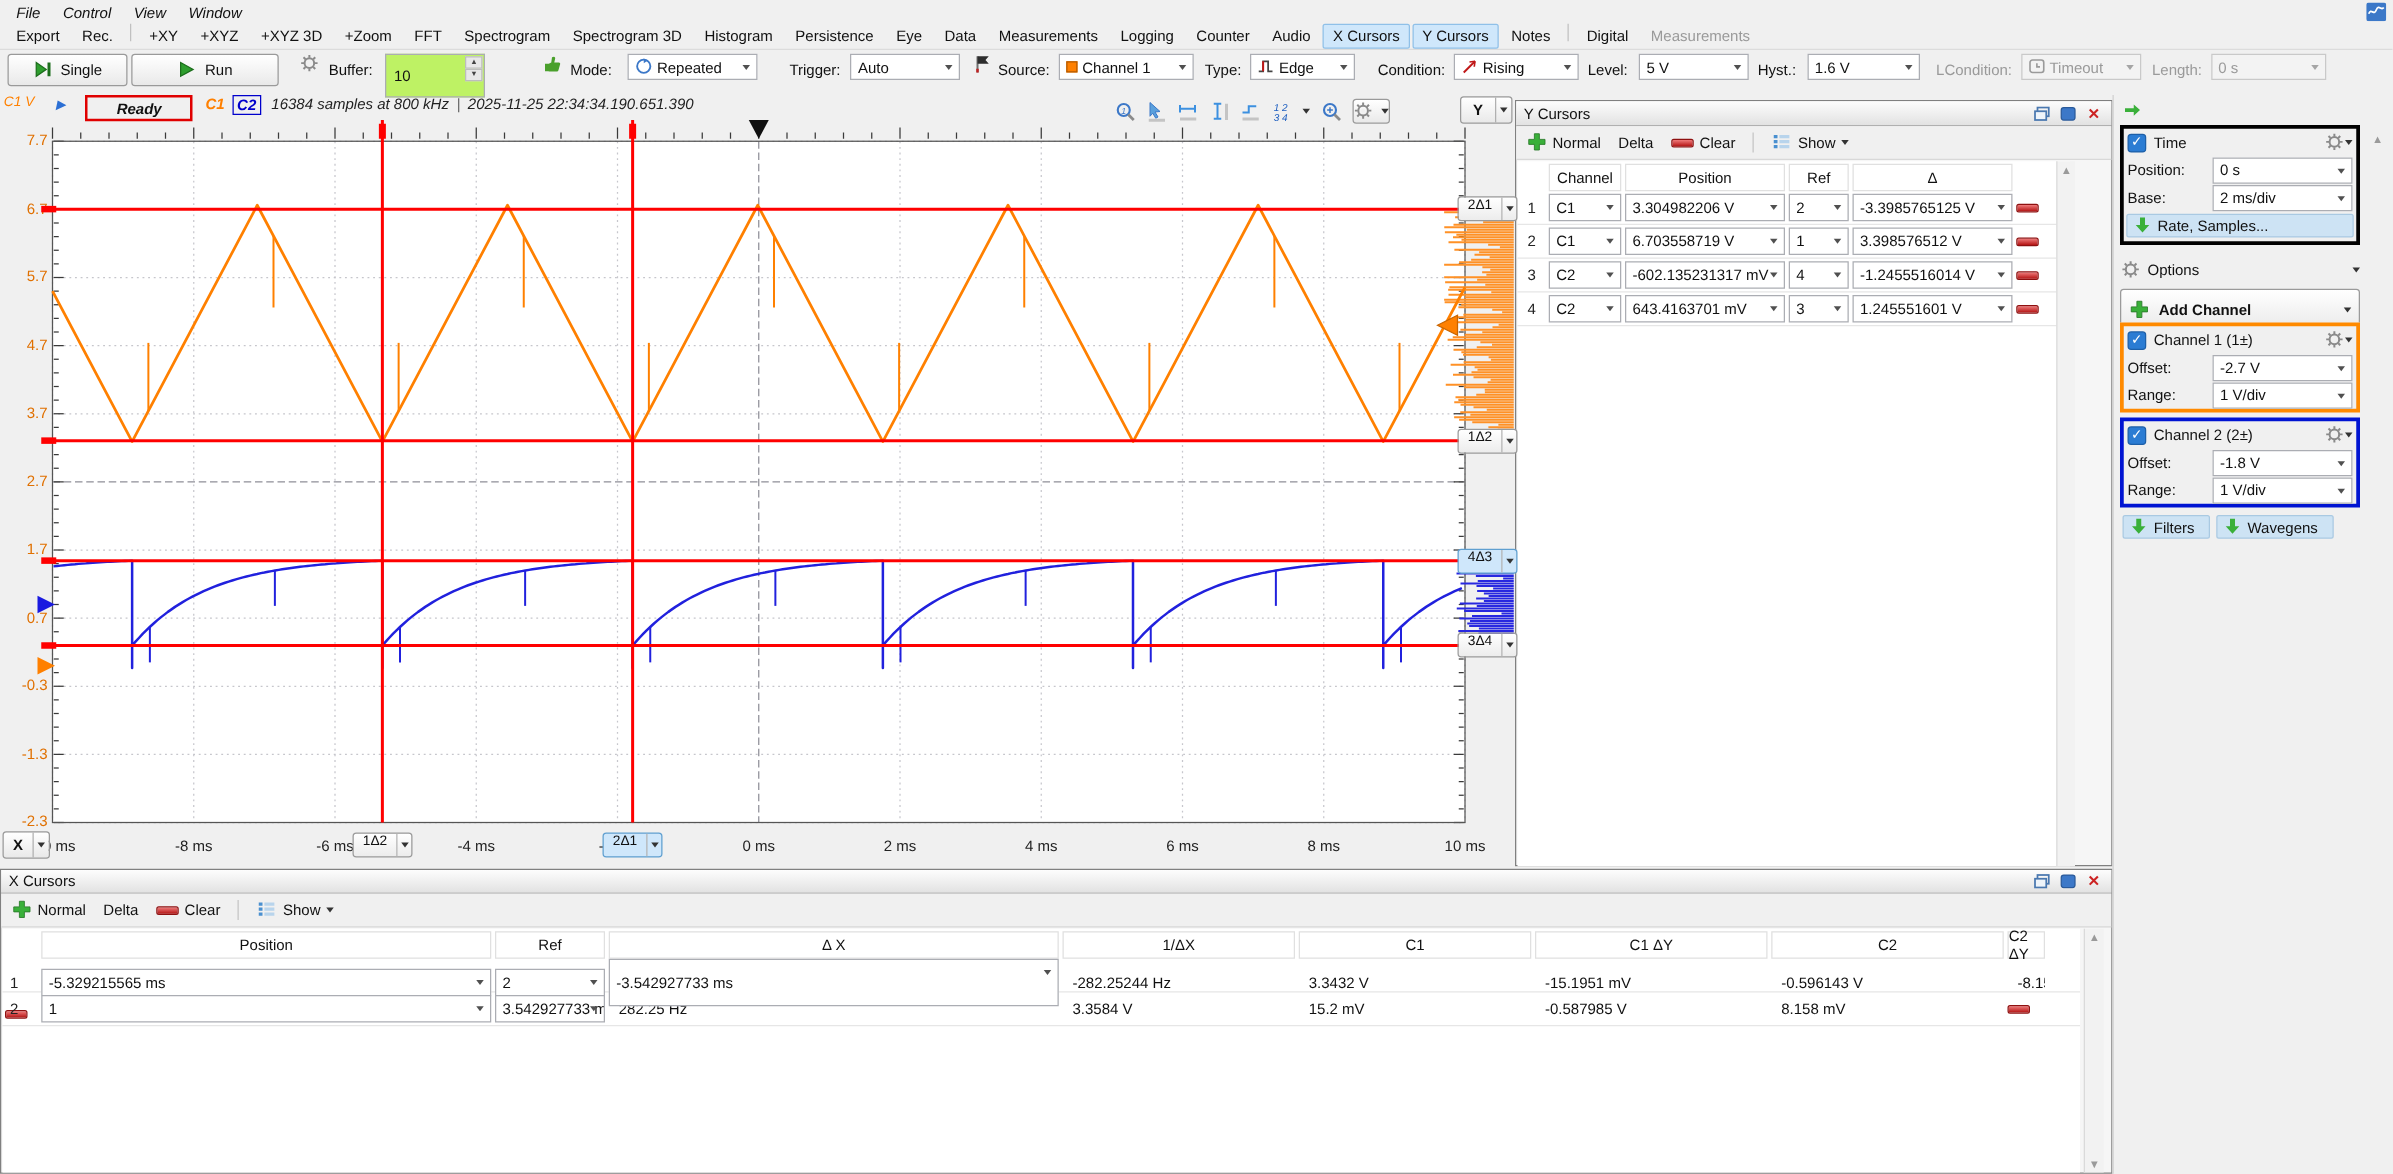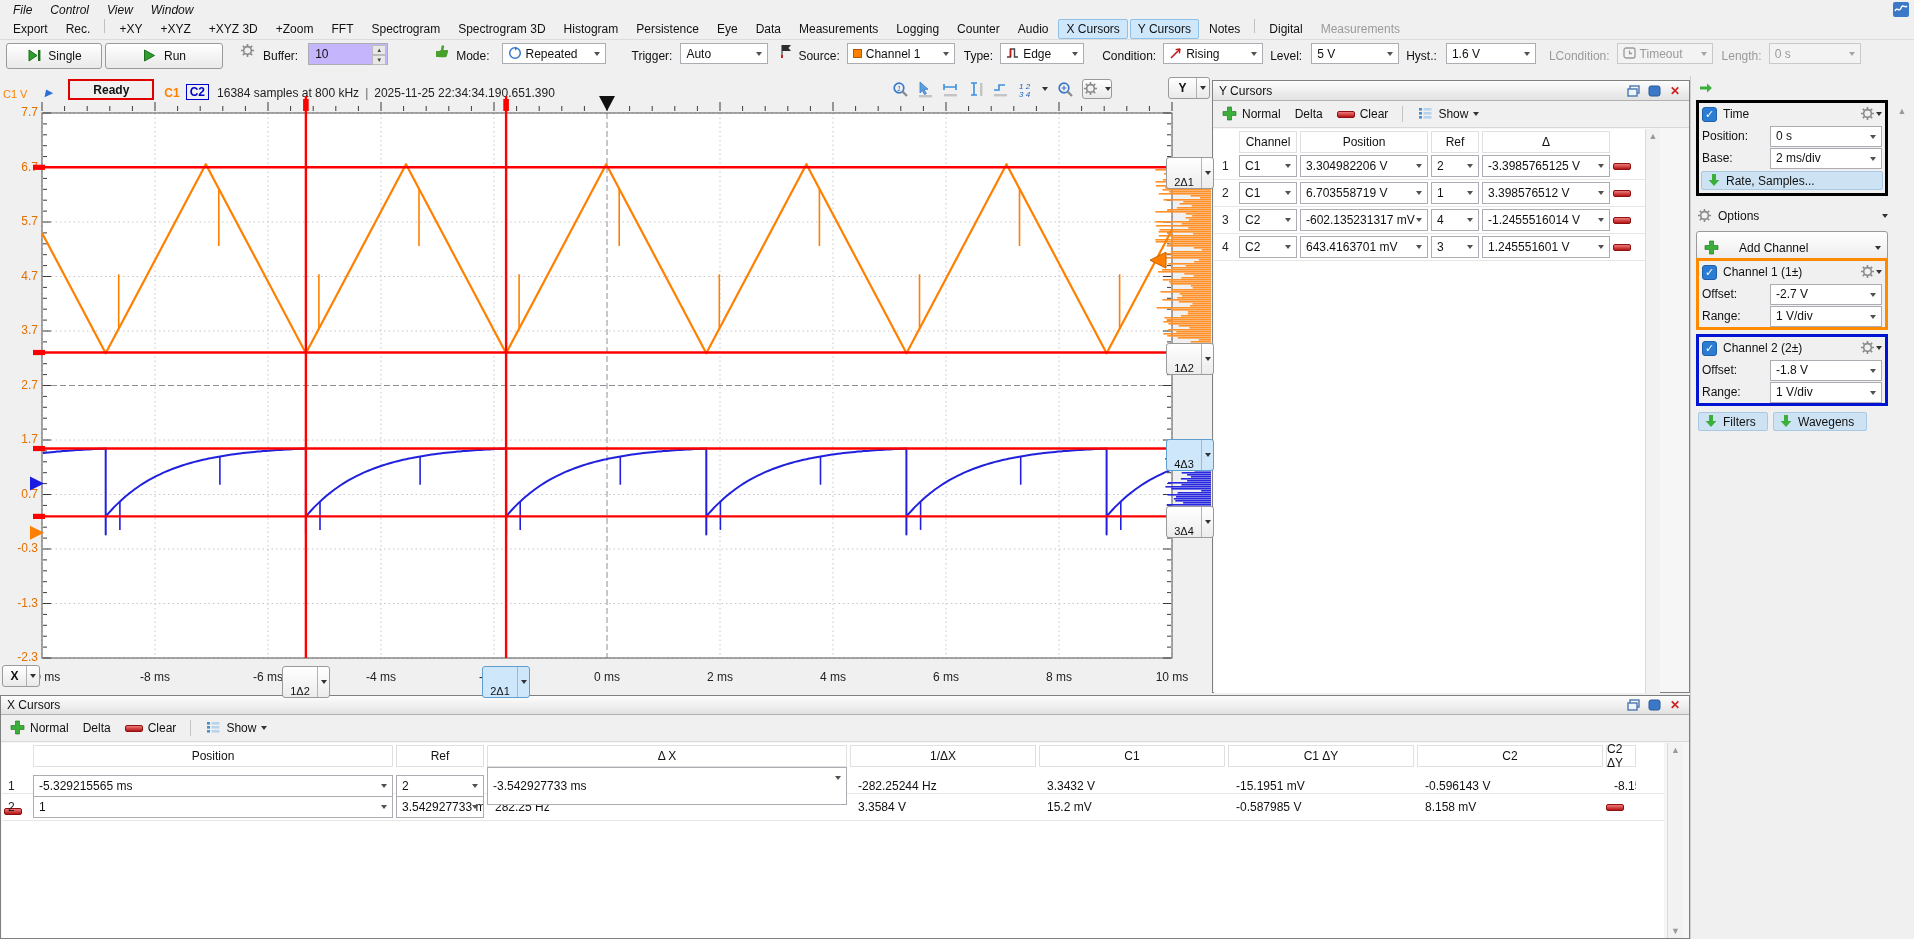--- a/index.html
+++ b/index.html
@@ -24,46 +24,46 @@
   
   .toolbar { left:0; top:40px; width:1914px; height:36px; background:#f0f0f0; display:flex; align-items:flex-start; padding:3px 0 0 6px; }
   .tb { display:flex; align-items:center; height:26px; }
   .btn3d { background:linear-gradient(#ffffff,#e9e9e9); border:1px solid #9a9a9a; border-radius:3px; display:flex; align-items:center; justify-content:center; gap:6px; height:26px; }
   .lbl { white-space:nowrap; }
   .lbl.dis { color:#9a9a9a; }
   .combo { background:#fff; border:1px solid #abadb3; height:21px; display:flex; align-items:center; gap:4px; padding:0 16px 0 5px; position:relative; white-space:nowrap; overflow:hidden; }
   .combo .caret { position:absolute; right:5px; top:8px; width:0; height:0; border-left:3.5px solid transparent; border-right:3.5px solid transparent; border-top:4.5px solid #505050; }
   .combo.dis { background:#f3f3f3; color:#9a9a9a; border-color:#c9c9c9; }
   .combo.dis .caret { border-top-color:#a5a5a5; }
-  .spin { width:80px; height:22px; background:#c4b5fd; border:1px solid #abadb3; position:relative; display:flex; align-items:center; padding-left:6px; }
+  .spin { width:80px; height:35px; background:#bef264; border:1px solid #abadb3; position:relative; display:flex; align-items:center; padding-left:6px; }
   .spin .arrows { position:absolute; right:1px; top:1px; width:14px; height:18px; display:flex; flex-direction:column; }
   .spin .arrows span { flex:1; background:#e8e8e8; border:1px solid #bdbdbd; font-size:6px; line-height:8px; text-align:center; color:#444; }
   .swatch { width:9px; height:9px; background:#ff8000; border:1px solid #b35a00; display:inline-block; }
   .ic { display:inline-flex; width:16px; height:16px; align-items:flex-start; justify-content:center; }
 
   
-  .statusbar { left:0; top:76px; width:1212px; height:24px; display:flex; align-items:flex-end; }
+  .statusbar { left:0; top:76px; width:1212px; height:24px; display:flex; align-items:flex-start;font-style:italic; }
   .c1v { color:#ff8000; margin-left:3px; font-size:11px; }
   .ready { border:2px solid #e00000; background:#f0f0f0; font-weight:bold; width:86px; height:21px; display:flex; align-items:center; justify-content:center; margin-left:12px; }
   .c1tag { color:#ff8000; font-weight:bold; margin-left:10px; }
   .c2tag { color:#0000cc; border:1px solid #0000cc; padding:0 3px; font-weight:bold; margin-left:6px; }
   .smptxt { margin-left:8px; color:#222; }
   .pipe { margin-left:6px; color:#666; }
   .tstxt { margin-left:6px; color:#222; }
   .icostrip { left:892px; top:79px; display:flex; gap:9px; align-items:center; }
   .ybtn { left:1168px; top:77px; width:42px; height:22px; }
   .axbtn { display:flex; align-items:center; background:linear-gradient(#ffffff,#e9e9e9); border:1px solid #9a9a9a; border-radius:3px; font-weight:bold; }
   .axbtn .axl { flex:1; text-align:center; }
   .axbtn .axc { width:13px; border-left:1px solid #b0b0b0; height:100%; display:flex; align-items:center; justify-content:center; }
   .tri-d { width:0; height:0; border-left:3.5px solid transparent; border-right:3.5px solid transparent; border-top:4.5px solid #333; }
 
   
   .ylab { width:38px; text-align:right; color:#e07000; font-size:12px; }
   .xlab { width:56px; text-align:center; color:#222; font-size:12px; }
-  .flag { background:linear-gradient(#ffffff,#ececec); border:1px solid #9a9a9a; border-radius:3px; height:32px; display:flex; align-items:flex-end; font-size:11px; z-index:5; }
+  .flag { background:linear-gradient(#ffffff,#ececec); border:1px solid #9a9a9a; border-radius:3px; height:20px; display:flex; align-items:flex-start; font-size:11px; z-index:5; }
   .flag .fl { flex:1; text-align:center; }
   .flag .fc { width:12px; height:100%; border-left:1px solid #b4b4b4; display:flex; align-items:center; justify-content:center; }
   .flag.sel { background:#cfe7fb; border-color:#5f9fd0; }
   .xbtn { left:2px; top:665px; width:38px; height:22px; }
 
   
   .panel { background:#f6f6f6; border:1px solid #808080; }
   .ptitle { height:20px; background:linear-gradient(#fdfdfd,#e2e2e2); border-bottom:1px solid #b0b0b0; display:flex; align-items:center; padding:0 6px; }
   .ptitle .sp { flex:1; }
   .winbtn { width:16px; height:14px; margin-left:5px; display:flex; align-items:center; justify-content:center; }
@@ -1062,21 +1062,21 @@
           <path d="M8 1v2.4M8 12.6V15M1 8h2.4M12.6 8H15M3 3l1.7 1.7M11.3 11.3L13 13M13 3l-1.7 1.7M4.7 11.3L3 13"></path>
         </g>
         <circle cx="8" cy="8" r="1.7" fill="#f0f0f0"></circle>
       </svg>
     </i>
   <span>Options</span>
   <span style="flex:1"></span>
   <span class="tri-d"></span>
 </div>
 
-<div class="abs btn3d" style="left:1696px;top:231px;width:192px;height:23px;justify-content:flex-start;padding:16px 6px;gap:20px;">
+<div class="abs btn3d" style="left:1696px;top:231px;width:192px;height:23px;justify-content:flex-start;padding:16px 6px;gap:8px;font-weight:bold;">
   <i class="ic">
       <svg width="15" height="15">
         <path d="M5.5 1h4v4.5H14v4H9.5V14h-4V9.5H1v-4h4.5z" fill="#3ab03a" stroke="#2a7a2a" stroke-width="0.7"></path>
       </svg>
     </i>
   <span>Add Channel</span>
   <span style="flex:1"></span>
   <span class="tri-d"></span>
 </div>
 

